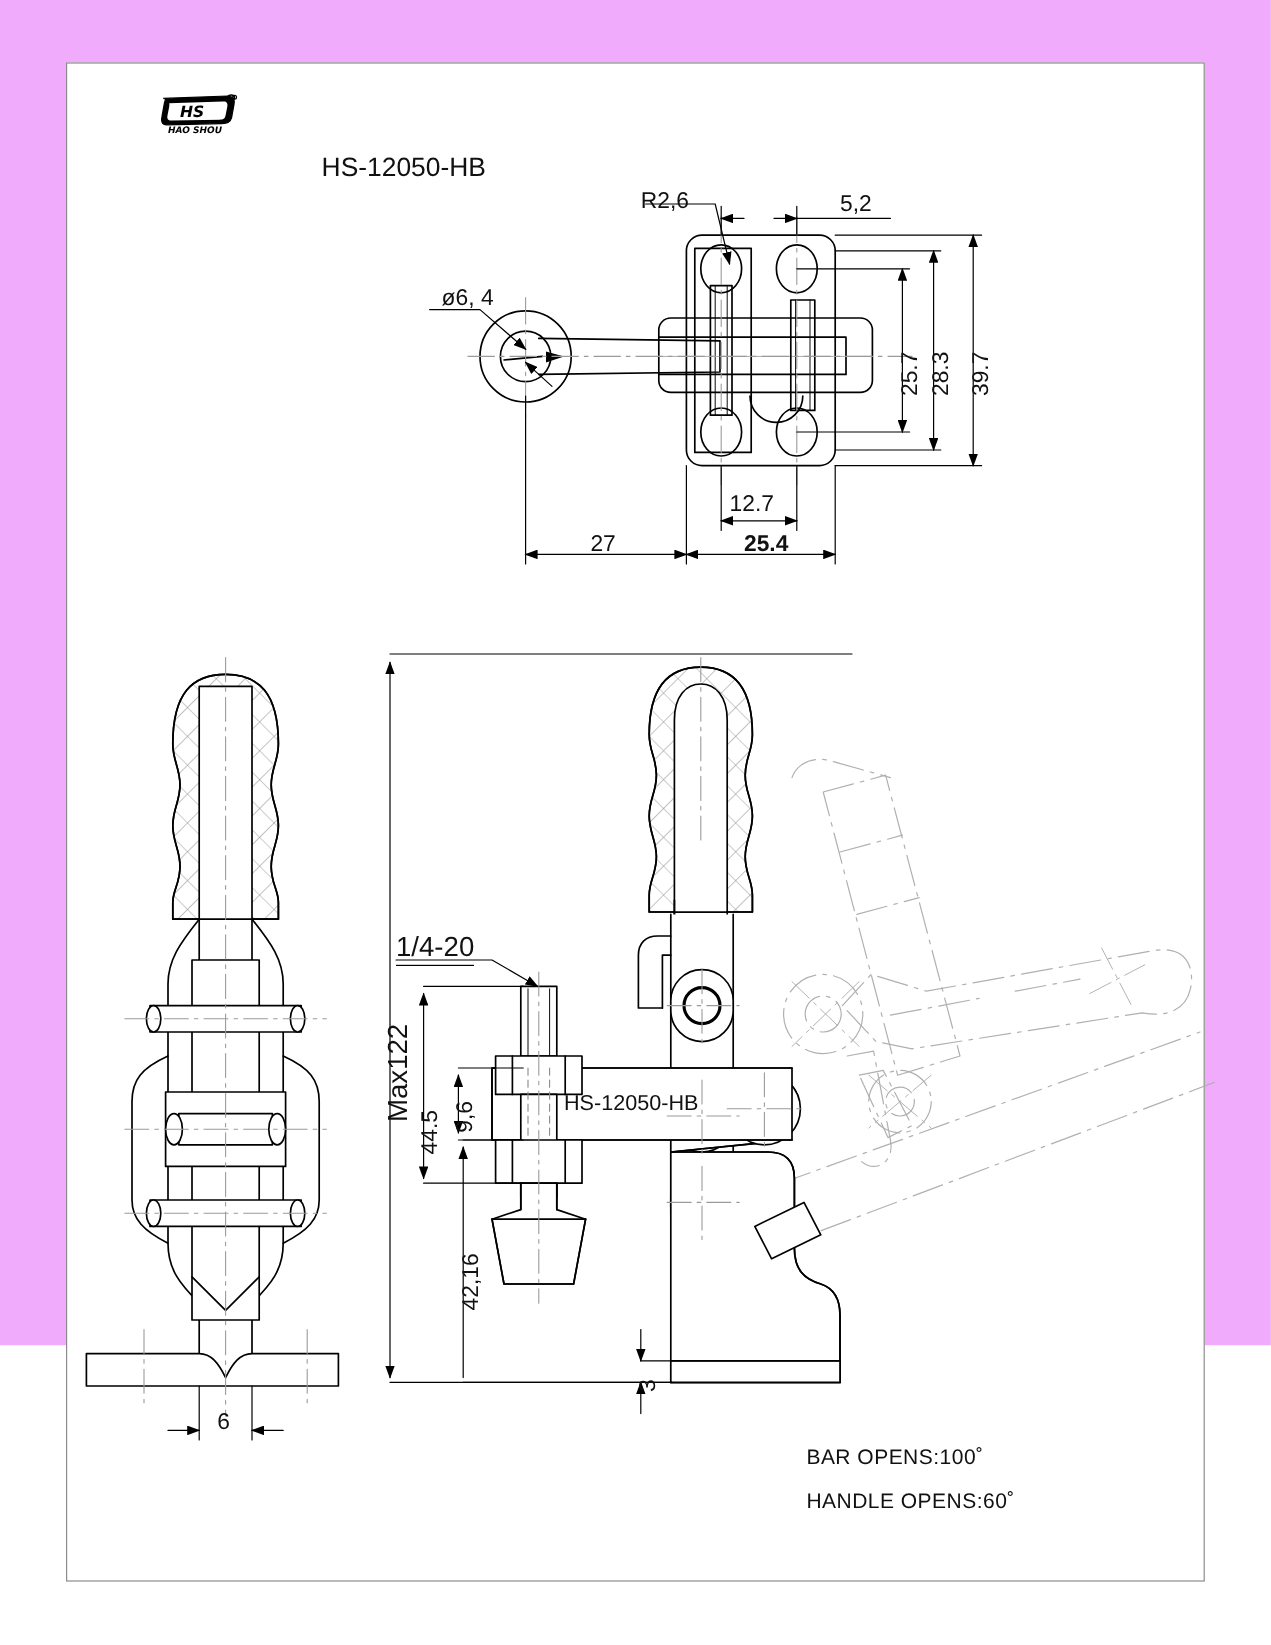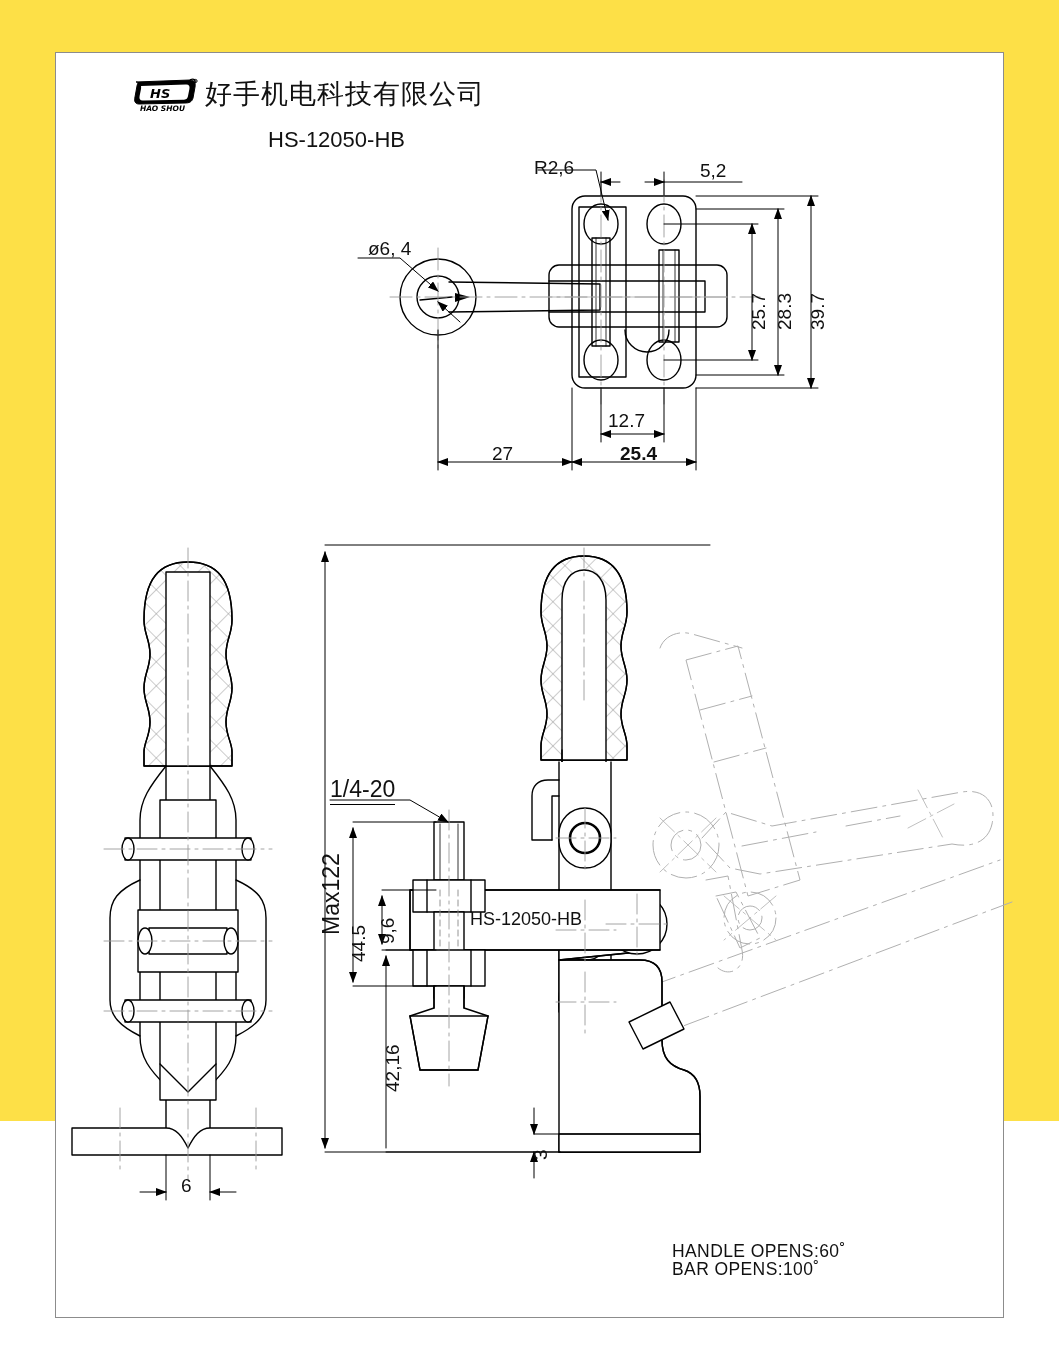--- a/index.html
+++ b/index.html
@@ -2,42 +2,42 @@
 <html><head>
 <meta charset="utf-8">
 <title>HS-12050-HB Technical Drawing</title>
 <style>
   html,body{margin:0;padding:0;background:#ffffff;}
   body{
     width:1059px;height:1371px;position:relative;overflow:hidden;
     font-family:"Liberation Sans", sans-serif;
   }
   #sheet{
-    position:absolute;left:0;top:0;width:1059px;height:1121px;background:#fde047;
+    position:absolute;left:0;top:0;width:1059px;height:1121px;background:#f0abfc;
   }
   #frame{
     position:absolute;left:55px;top:52px;width:949px;height:1266px;
     border:1.5px solid #8c8c8c;background:#ffffff;box-sizing:border-box;
   }
   svg{position:absolute;left:0;top:0;overflow:visible;}
   .hdr-logo{position:absolute;left:134px;top:78px;width:64px;height:34px;}
   .hdr-cn{
     position:absolute;left:205px;top:76px;
     font-family:"DejaVu Sans", sans-serif;
     font-size:27px;color:#111;letter-spacing:1px;white-space:nowrap;
   }
   .hdr-model{
     position:absolute;left:268px;top:127px;
     font-size:22px;color:#111;white-space:nowrap;
   }
   .spec{
     position:absolute;font-family:"Liberation Sans", sans-serif;
     font-size:17.5px;color:#111;white-space:nowrap;letter-spacing:.4px;
   }
-  .spec1{left:672px;top:1259px;}
+  .spec1{left:672px;top:1204px;}
   .spec2{left:672px;top:1241px;}
   .spec3{left:672px;top:1278px;}
   .dim{
     position:absolute;font-size:17px;color:#111;white-space:nowrap;
     font-family:"Liberation Sans", sans-serif;
   }
   .dimv{transform-origin:left top;}
   .big{font-size:23px;}
   .mid{font-size:19px;}
 </style>
@@ -50,21 +50,20 @@
 
   <svg class="hdr-logo" width="64" height="34" viewBox="0 0 64 34">
     <path d="M2,4 L56,2 C60,2 62,5 61,9 L59,20 C58,24 55,25 51,25 L5,26 C1,26 0,23 1,19 L3,8 C3.6,5 5,4 2,4 Z" fill="#000" stroke="#000" stroke-width="1"></path>
     <path d="M7,8 L52,6.5 C55,6.4 56,8 55.4,11 L54,18 C53.4,21 52,21.6 49,21.7 L9,22.5 C6,22.6 5,21 5.6,18 L7,11 C7.3,9 7,8 7,8 Z" fill="#fff"></path>
     <text x="16" y="19.5" font-family="DejaVu Sans, sans-serif" font-size="13" font-weight="bold" font-style="italic" fill="#000">HS</text>
     <path d="M56,2 C60,0 62,2 61,5" fill="none" stroke="#000" stroke-width="1.4"></path>
     <circle cx="61.5" cy="3" r="1.6" fill="none" stroke="#000" stroke-width="1"></circle>
     <text x="6" y="33" font-family="DejaVu Sans, sans-serif" font-size="7.5" font-style="italic" font-weight="bold" fill="#000">HAO SHOU</text>
   </svg>
 
-  <div class="hdr-cn">好手机电科技有限公司</div>
   <div class="hdr-model">HS-12050-HB</div>
 
   <svg width="1059" height="1371" viewBox="0 0 1059 1371">
     <defs>
       <pattern id="grip" width="17" height="17" patternUnits="userSpaceOnUse" patternTransform="rotate(45)">
         <path d="M0,0 L0,17 M0,0 L17,0" stroke="#999" stroke-width="1" fill="none"></path>
       </pattern>
       <marker id="ar" markerWidth="11" markerHeight="8" refX="10" refY="4" orient="auto">
         <path d="M0,0 L11,4 L0,8 z" fill="#000"></path>
       </marker>

